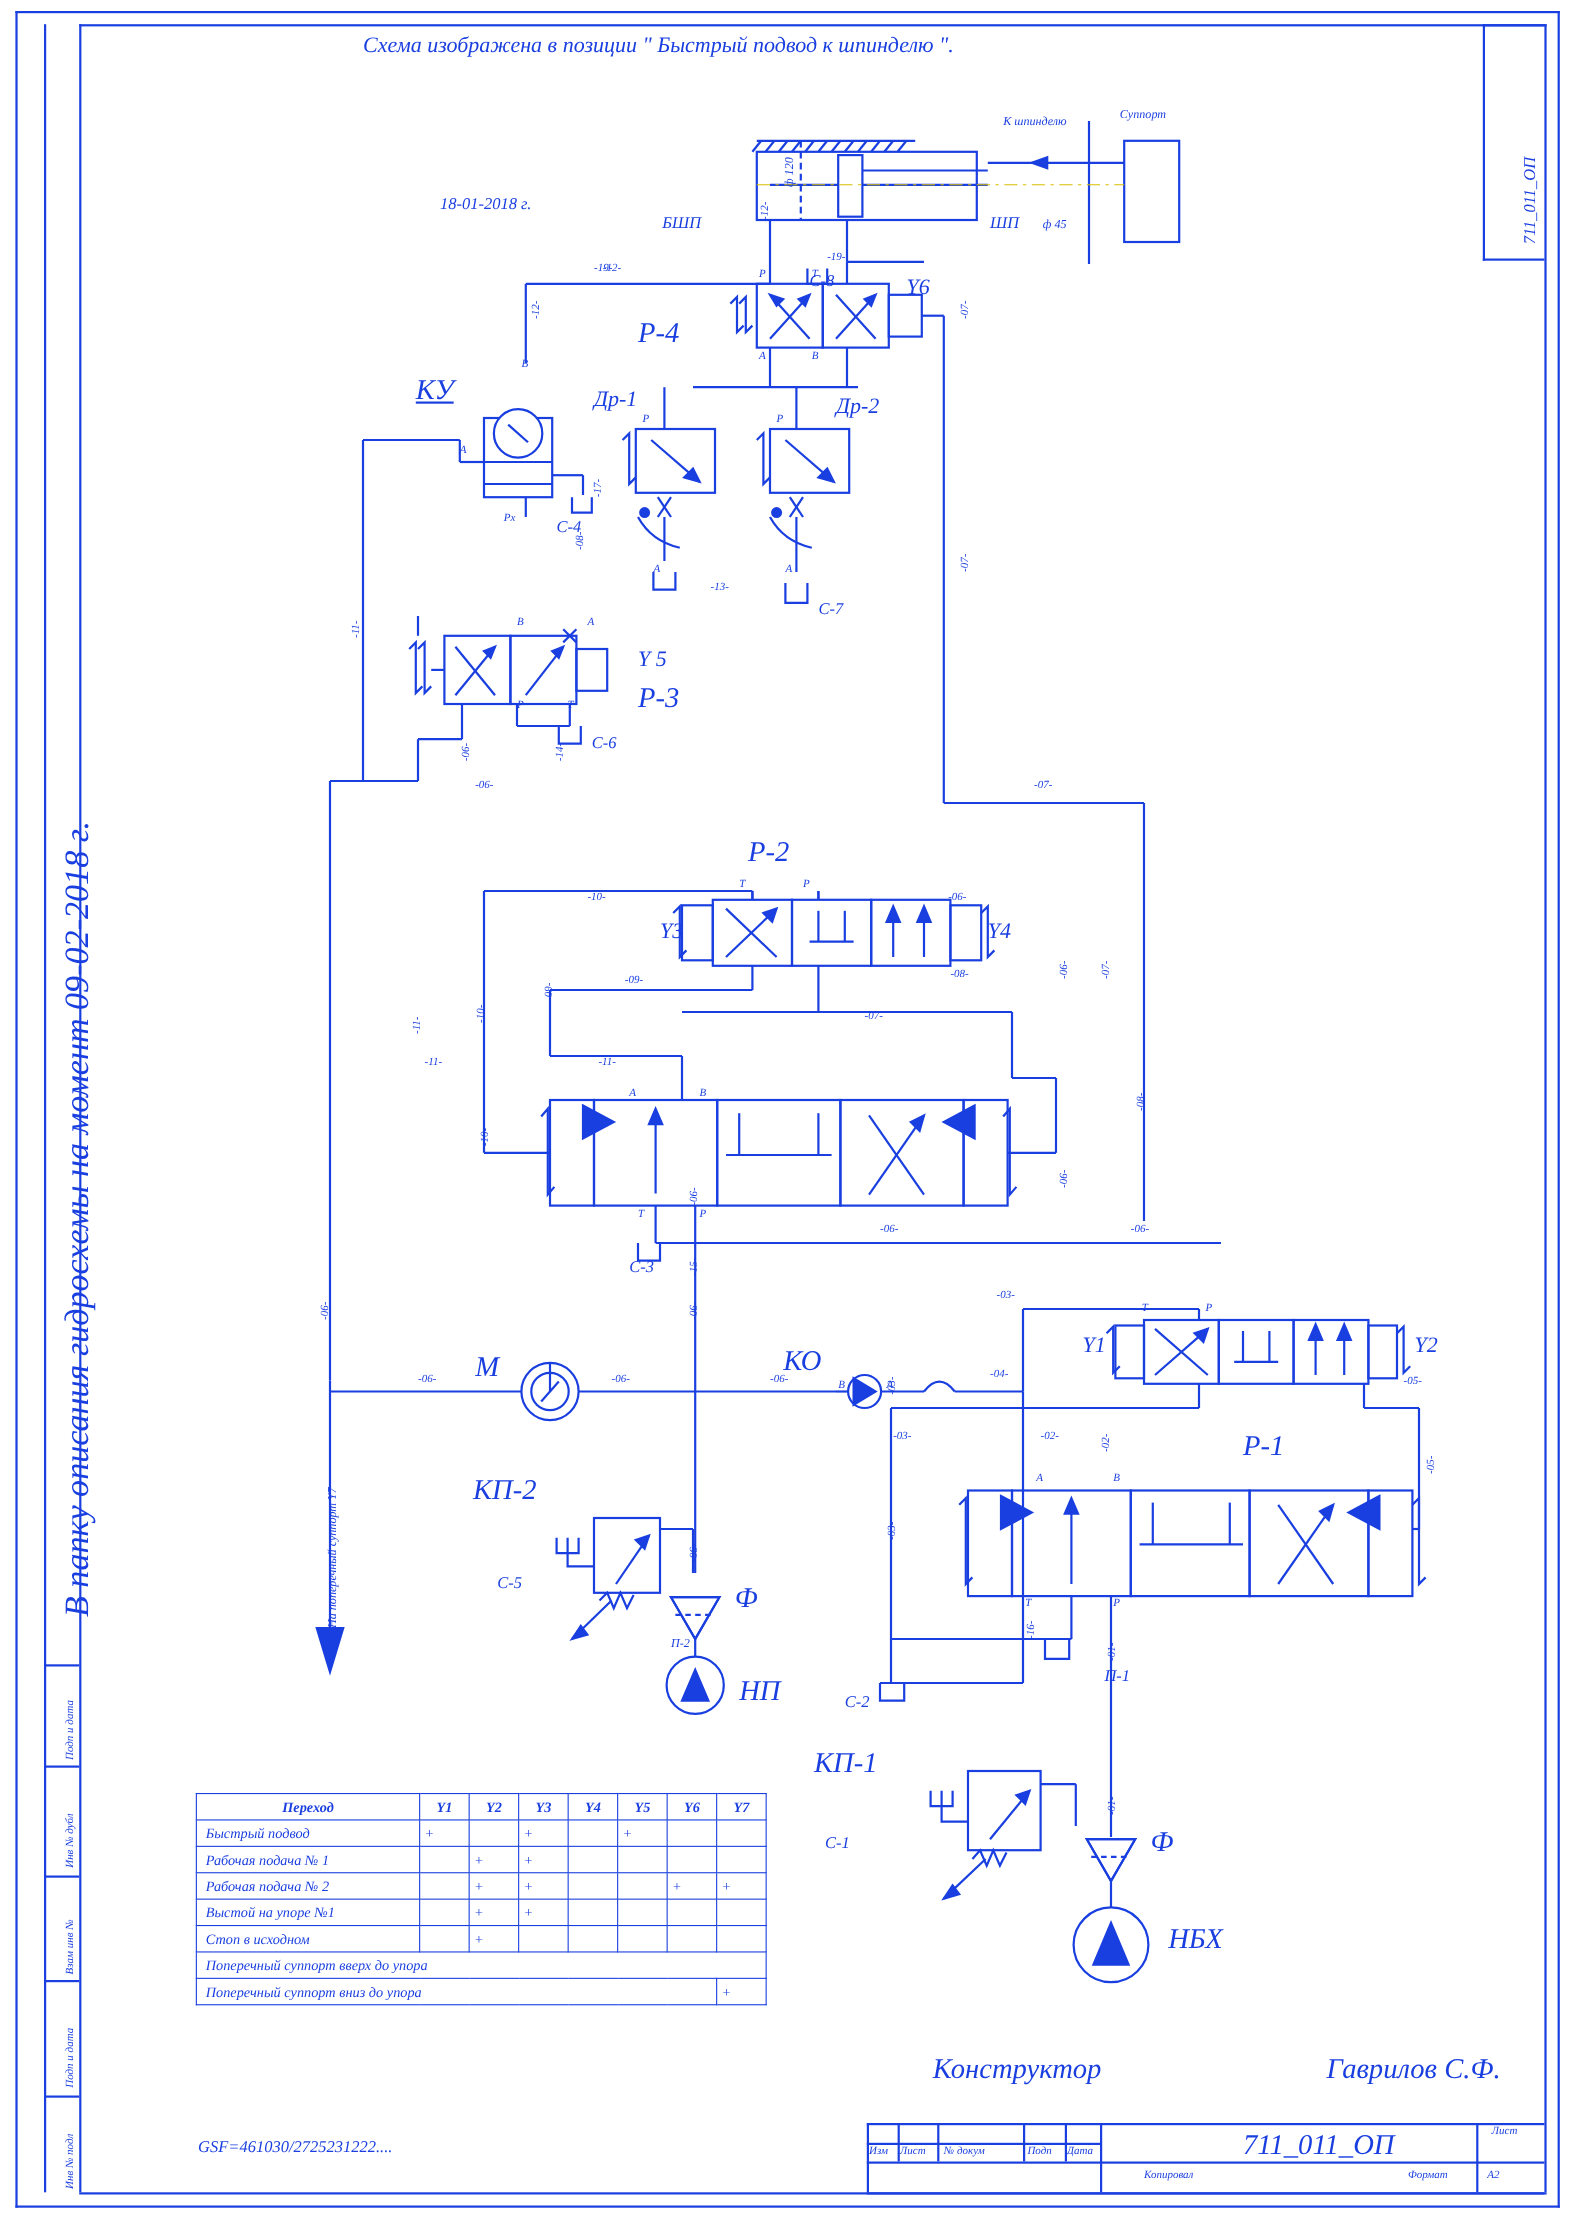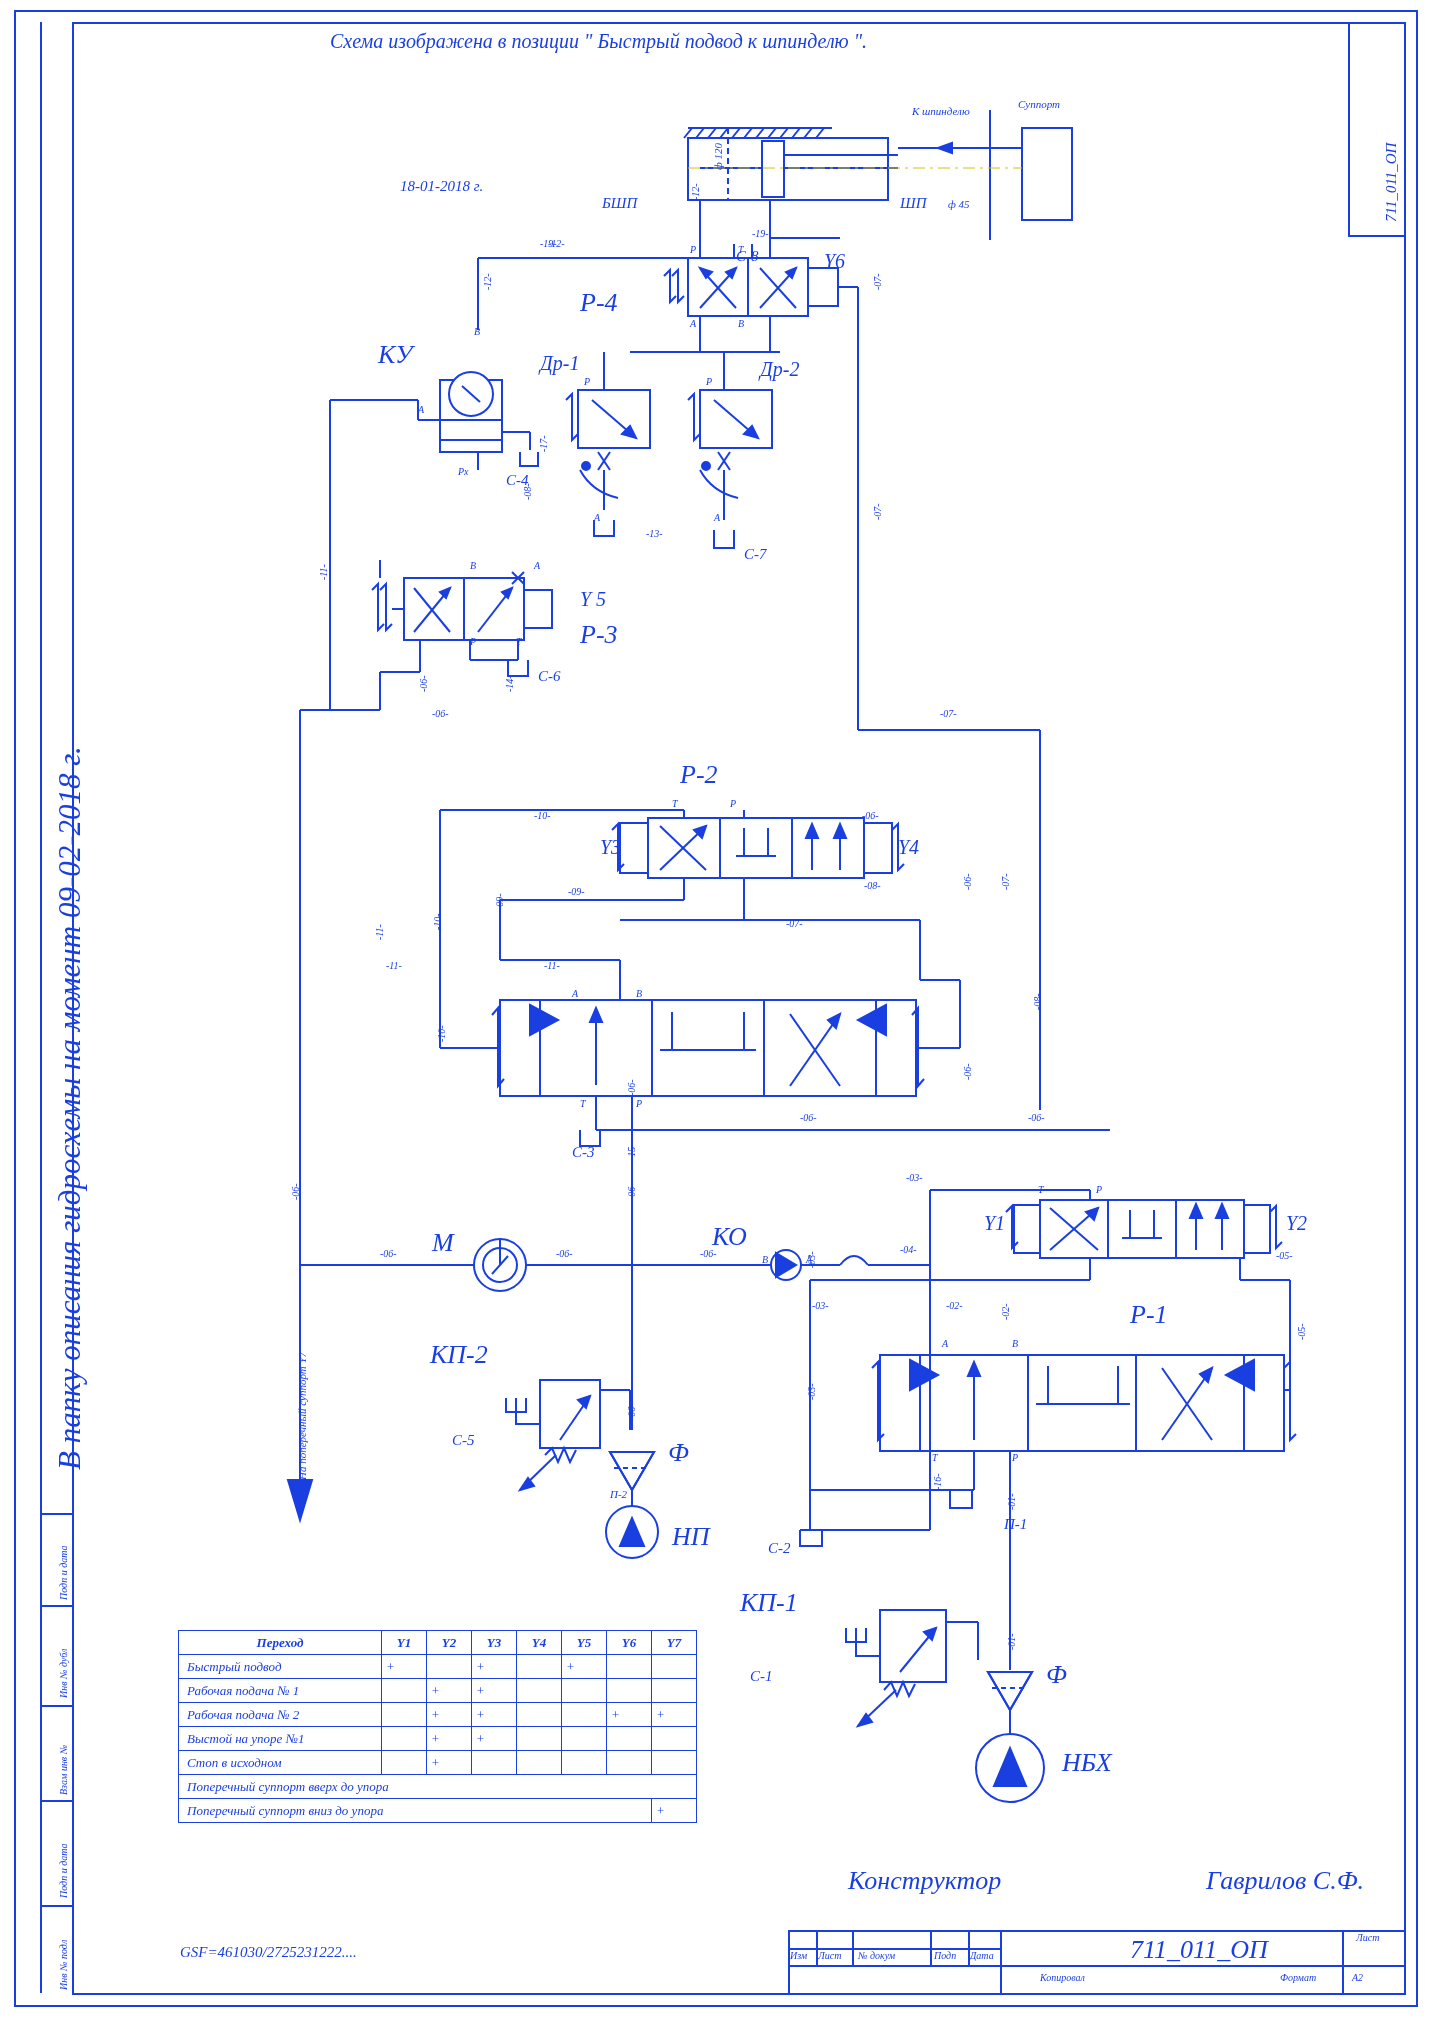--- a/index.html
+++ b/index.html
@@ -394,21 +394,21 @@
     </g>
   </svg>
 
   <div class="txt lbl-m" style="left:602px;top:195px;">БШП</div>
   <div class="txt lbl-m" style="left:900px;top:195px;">ШП</div>
   <div class="txt lbl-s" style="left:1018px;top:98px;">Суппорт</div>
   <div class="txt lbl-s" style="left:912px;top:105px;">К шпинделю</div>
   <div class="txt lbl-s rot90" style="left:712px;top:170px;">ф 120</div>
   <div class="txt lbl-s" style="left:948px;top:198px;">ф 45</div>
 
-  <div class="txt lbl-xl" style="left:378px;top:340px;">КУ</div>
+  <div class="txt lbl-xl" style="left:378px;top:340px;text-decoration:underline;">КУ</div>
   <div class="txt lbl-xl" style="left:580px;top:288px;">Р-4</div>
   <div class="txt lbl-xl" style="left:580px;top:620px;">Р-3</div>
   <div class="txt lbl-xl" style="left:680px;top:760px;">Р-2</div>
   <div class="txt lbl-xl" style="left:1130px;top:1300px;">Р-1</div>
   <div class="txt lbl-l" style="left:540px;top:352px;">Др-1</div>
   <div class="txt lbl-l" style="left:760px;top:358px;">Др-2</div>
   <div class="txt lbl-xl" style="left:740px;top:1588px;">КП-1</div>
   <div class="txt lbl-xl" style="left:430px;top:1340px;">КП-2</div>
   <div class="txt lbl-xl" style="left:712px;top:1222px;">КО</div>
   <div class="txt lbl-xl" style="left:432px;top:1228px;">М</div>

